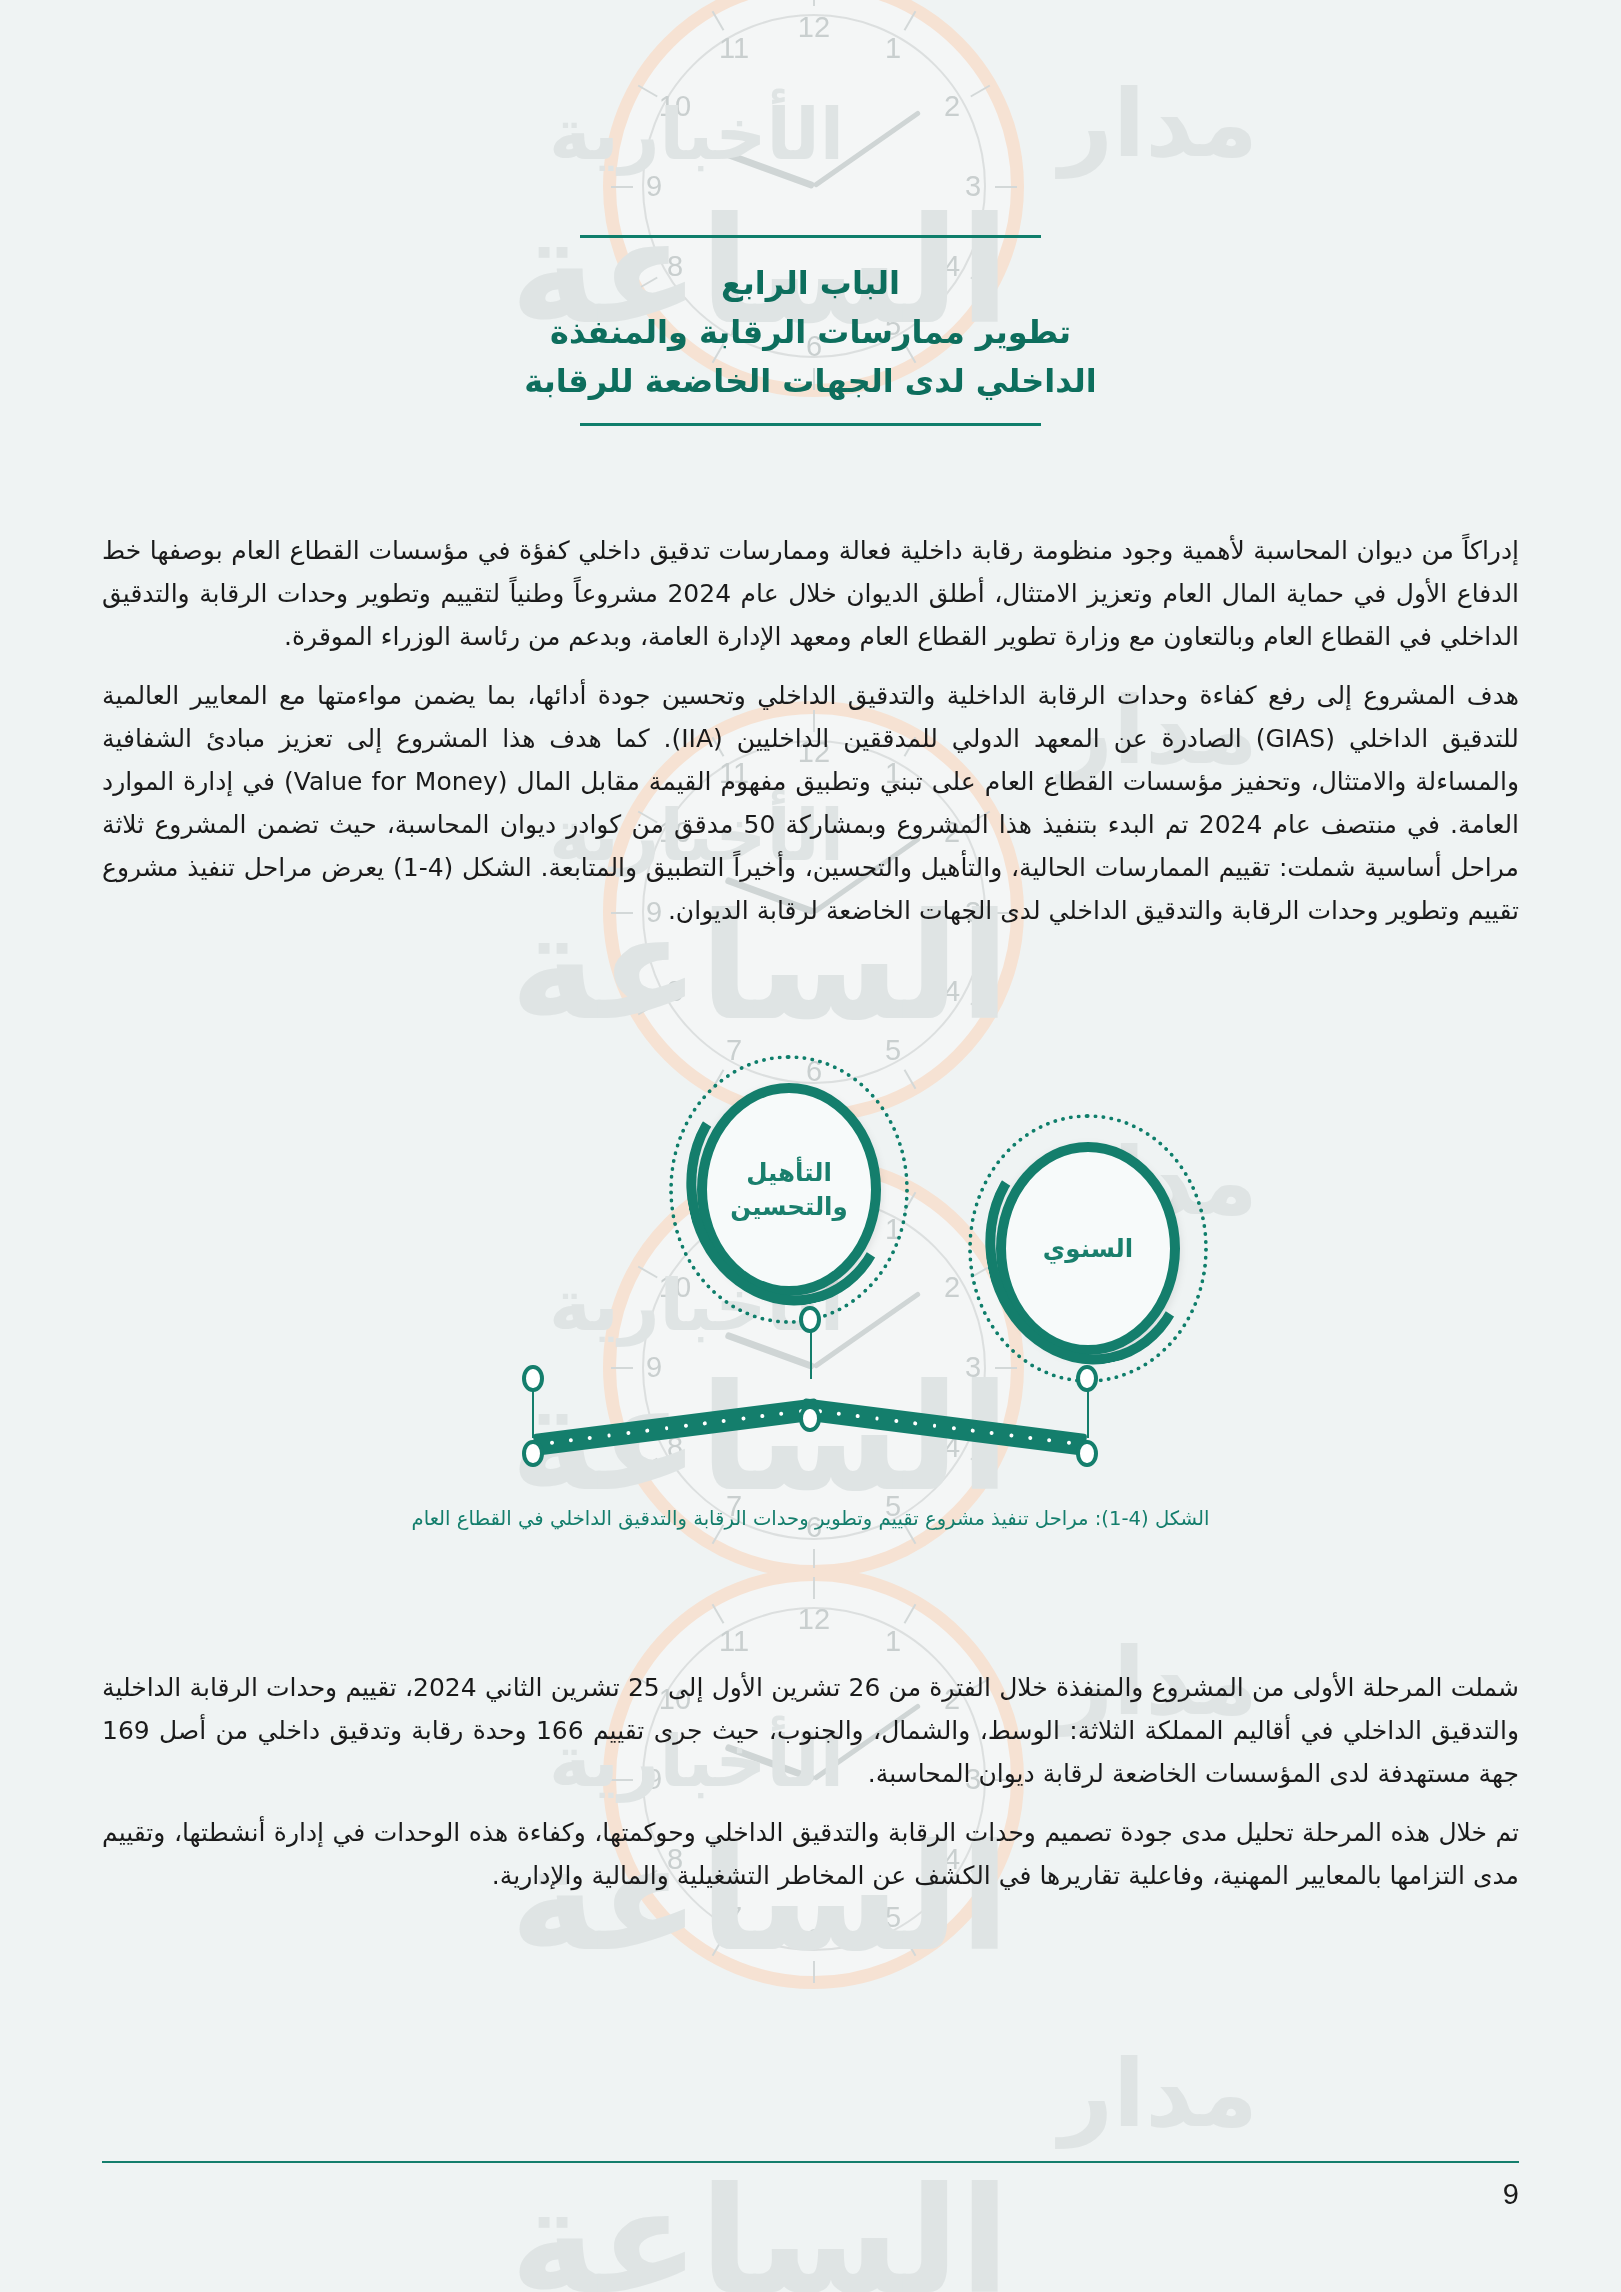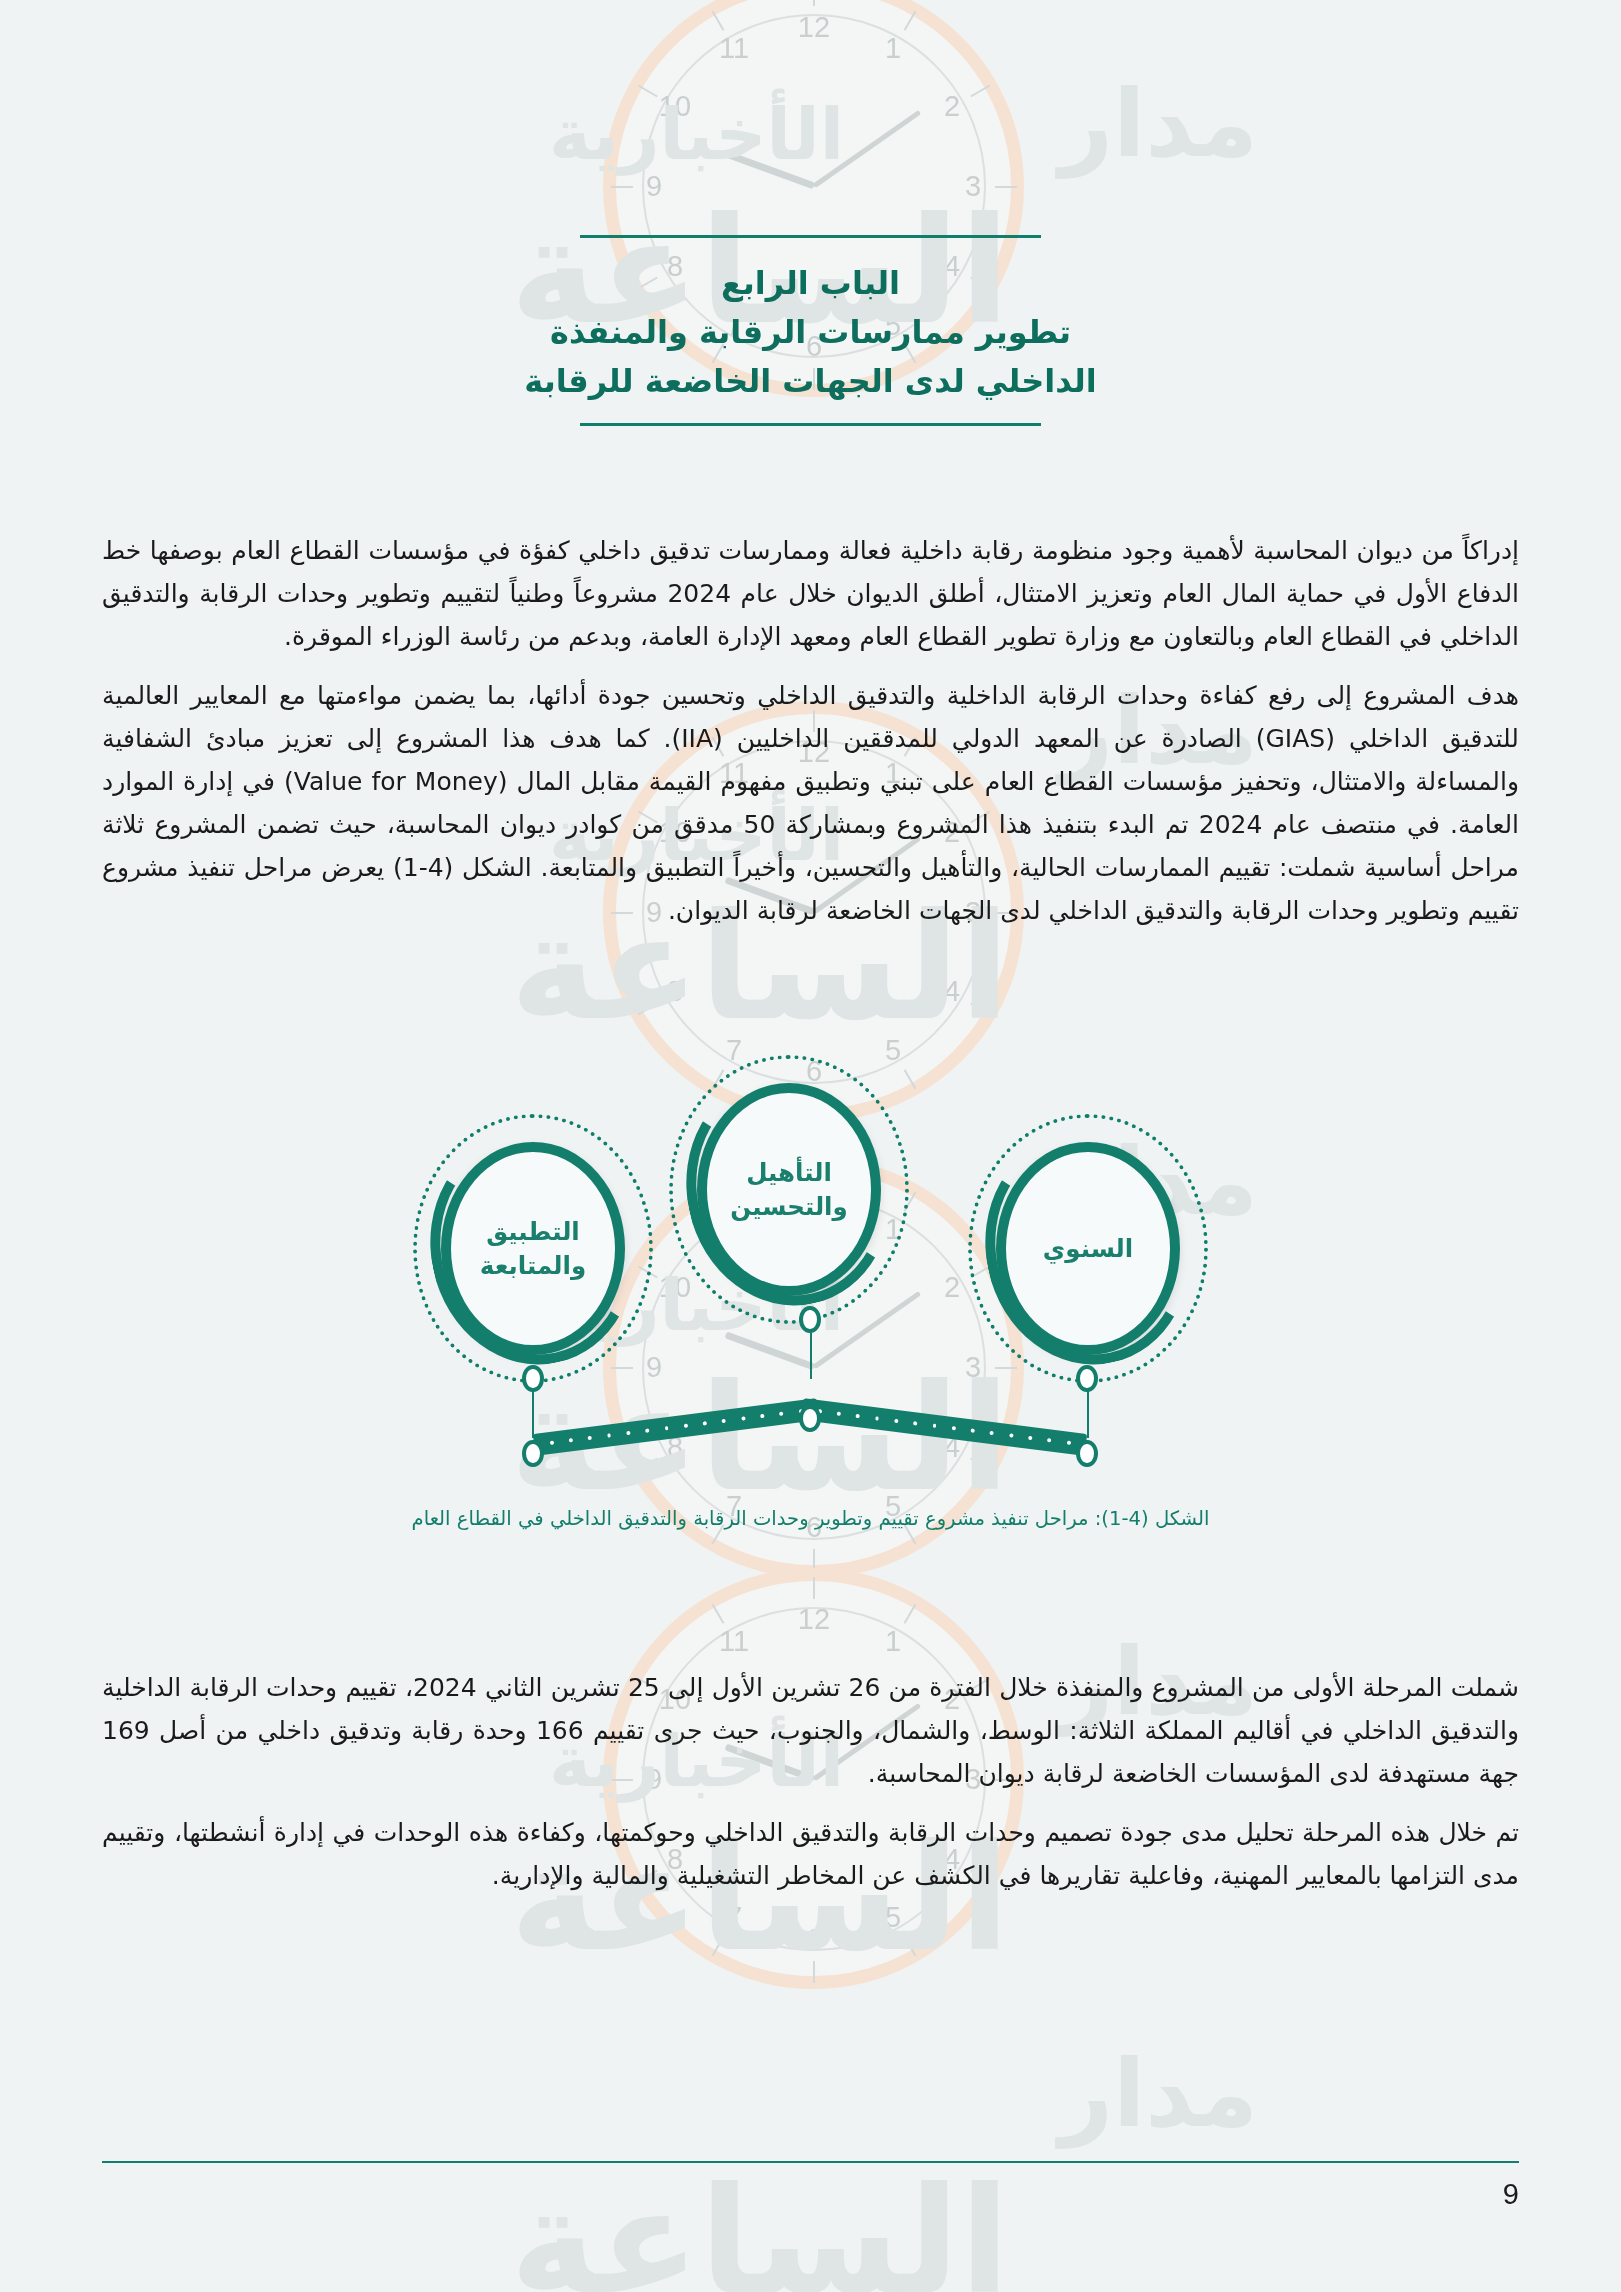--- a/index.html
+++ b/index.html
@@ -437,26 +437,20 @@
   </div>
 
   <div class="body-area">
     <p class="para">إدراكاً من ديوان المحاسبة لأهمية وجود منظومة رقابة داخلية فعالة وممارسات تدقيق داخلي كفؤة في مؤسسات القطاع العام بوصفها خط الدفاع الأول في حماية المال العام وتعزيز الامتثال، أطلق الديوان خلال عام 2024 مشروعاً وطنياً لتقييم وتطوير وحدات الرقابة والتدقيق الداخلي في القطاع العام وبالتعاون مع وزارة تطوير القطاع العام ومعهد الإدارة العامة، وبدعم من رئاسة الوزراء الموقرة.</p>
     <p class="para">هدف المشروع إلى رفع كفاءة وحدات الرقابة الداخلية والتدقيق الداخلي وتحسين جودة أدائها، بما يضمن مواءمتها مع المعايير العالمية للتدقيق الداخلي (GIAS) الصادرة عن المعهد الدولي للمدققين الداخليين (IIA). كما هدف هذا المشروع إلى تعزيز مبادئ الشفافية والمساءلة والامتثال، وتحفيز مؤسسات القطاع العام على تبني وتطبيق مفهوم القيمة مقابل المال (Value for Money)  في إدارة الموارد العامة. في منتصف عام 2024 تم البدء بتنفيذ هذا المشروع وبمشاركة 50 مدقق من كوادر ديوان المحاسبة، حيث تضمن المشروع ثلاثة مراحل أساسية شملت: تقييم الممارسات الحالية، والتأهيل والتحسين، وأخيراً التطبيق والمتابعة. الشكل (4-1) يعرض مراحل تنفيذ مشروع تقييم وتطوير وحدات الرقابة والتدقيق الداخلي لدى الجهات الخاضعة لرقابة الديوان.</p>
   </div>
 
   <div class="figure">
     <div class="diagram">
 
-      <div class="node" style="left:329px; top:59px;">
-        <div class="dots"></div>
-        <div class="ring"></div>
-        <div class="ring-arc"></div>
-        <div class="lbl">التطبيق<br>والمتابعة</div>
-      </div>
 
       <div class="node" style="left:585px; top:0px;">
         <div class="dots"></div>
         <div class="ring"></div>
         <div class="ring-arc"></div>
         <div class="lbl">التأهيل<br>والتحسين</div>
       </div>
 
       <div class="node" style="left:884px; top:59px;">
         <div class="dots"></div>

